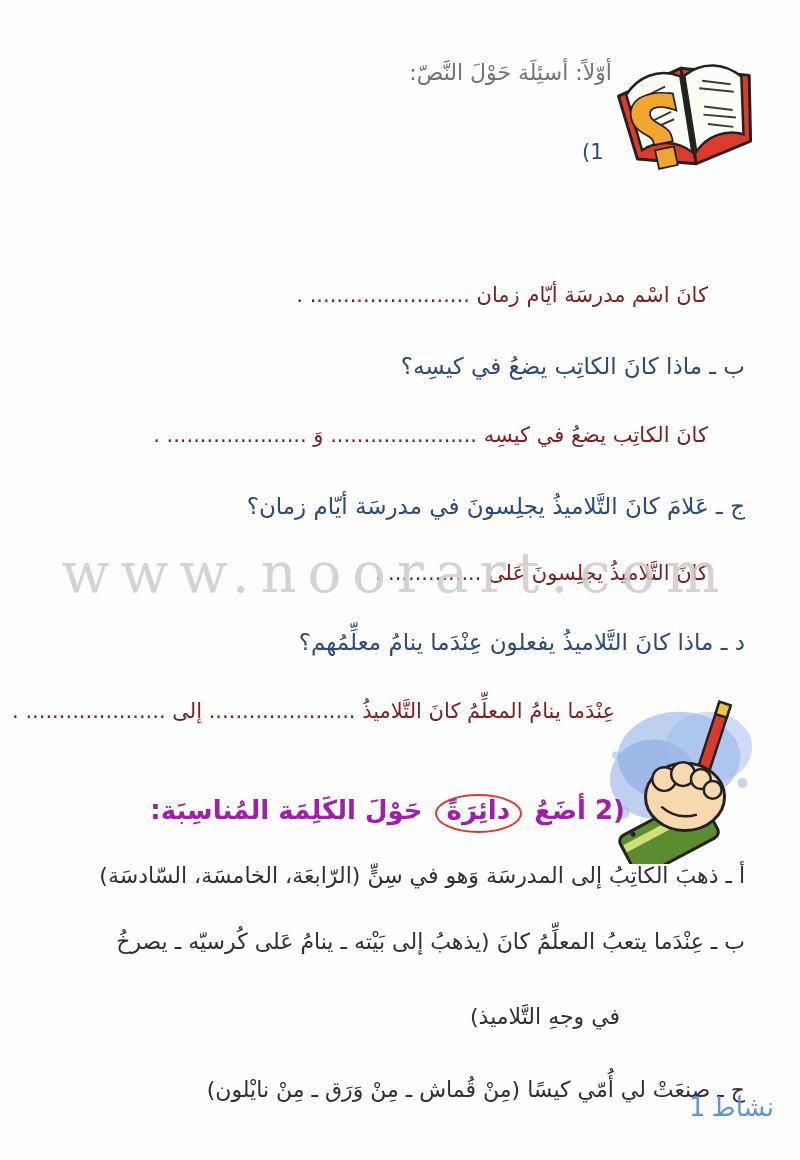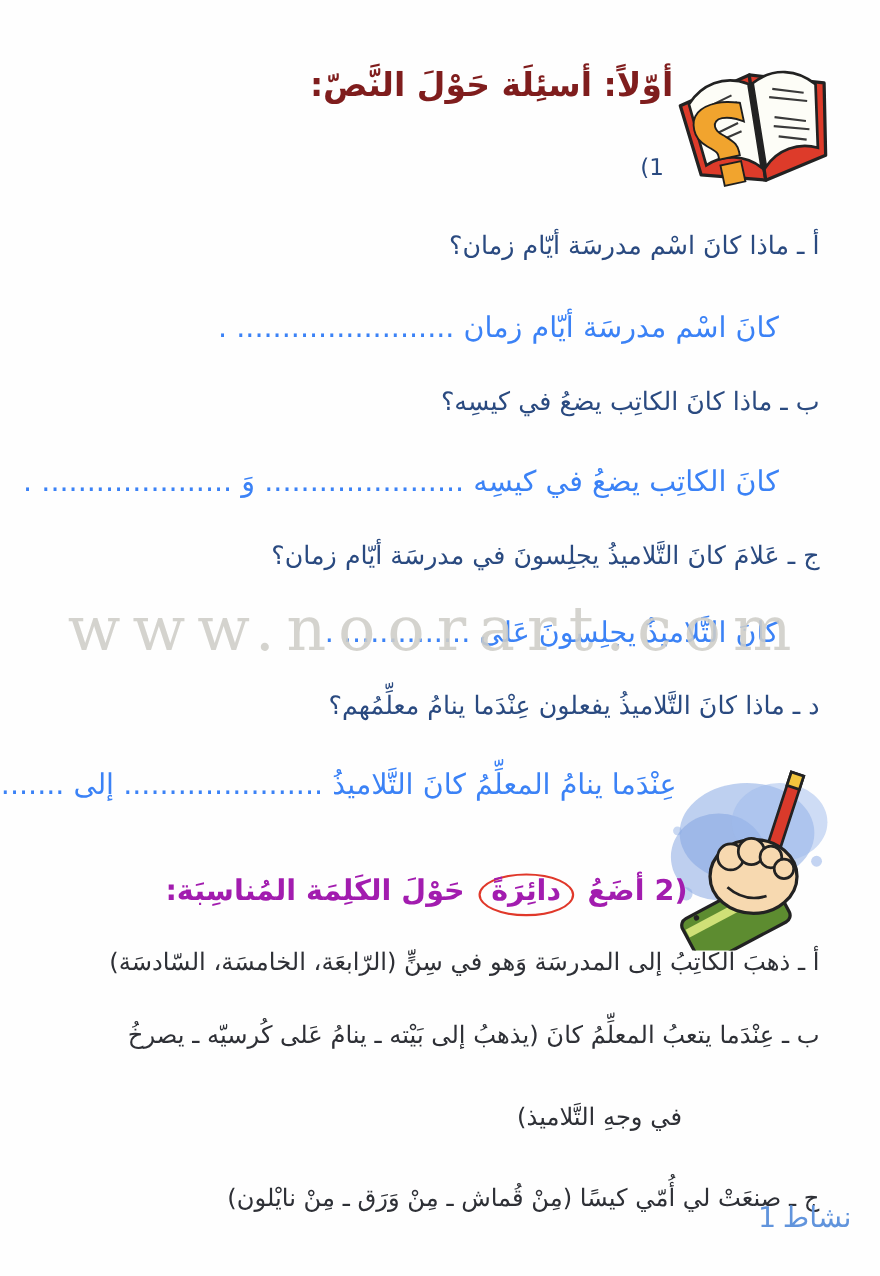--- a/index.html
+++ b/index.html
@@ -3,25 +3,25 @@
 <meta charset="utf-8">
 <style>
   html,body{margin:0;padding:0;background:#ffffff;}
   .page{
     position:relative;width:800px;height:1160px;background:#fefefdf5;
     background:#fefefe;overflow:hidden;
     font-family:"DejaVu Sans",sans-serif;
   }
   .line{position:absolute;white-space:nowrap;direction:rtl;z-index:2;line-height:1.3;}
   .q{color:#2a4a80;font-size:23px;}
-  .a{color:#3b82f6;font-size:26px;}
+  .a{color:#7f1d1d;font-size:21px;}
   .item{color:#2e3036;font-size:22px;}
   .s1-title{
     position:absolute;top:60px;right:188px;direction:rtl;white-space:nowrap;
-    color:#7f1d1d;font-size:30px;font-weight:bold;z-index:2;
+    color:#737373;font-size:22px;font-weight:normal;z-index:2;
   }
   .s1-num{
     position:absolute;top:140px;left:582px;direction:ltr;
     color:#2a4a80;font-size:21px;z-index:2;
   }
   .s2-title{
     position:absolute;top:794px;right:175px;direction:rtl;white-space:nowrap;
     color:#a21caf;font-size:26px;font-weight:600;z-index:2;
   }
   .s2-title bdo{font-weight:600;}
@@ -56,21 +56,20 @@
       <path d="M87 38 C108 26 130 32 144 48 L137 106 C120 98 100 102 87 116 Z" fill="#fdfdf7" stroke="#222" stroke-width="2.5"></path>
       <path d="M40 54 L66 46 M38 62 L70 53 M42 80 L68 72 M40 88 L70 80" stroke="#3a3a3a" stroke-width="2" fill="none"></path>
       <path d="M104 46 L132 54 M100 53 L134 62 M102 72 L130 80 M100 80 L132 88 M103 90 L128 97" stroke="#3a3a3a" stroke-width="2" fill="none"></path>
     </g>
     <text x="26" y="130" font-size="100" font-weight="bold" fill="#f1a42e" stroke="#1e1e1e" stroke-width="3.5" paint-order="stroke" transform="rotate(-12 60 100)" font-family="'DejaVu Sans',sans-serif">؟</text>
   </svg>
 
   <div class="s1-title">أوّلاً: أسئِلَة حَوْلَ النَّصّ:</div>
   <div class="s1-num">(1</div>
 
-  <div class="line q" style="top:210px;right:55px;">أ ـ ماذا كانَ اسْم مدرسَة أيّام زمان؟</div>
   <div class="line a" style="top:282px;right:92px;">كانَ اسْم مدرسَة أيّام زمان ........................ .</div>
 
   <div class="line q" style="top:352px;right:55px;">ب ـ ماذا كانَ الكاتِب يضعُ في كيسِه؟</div>
   <div class="line a" style="top:422px;right:92px;">كانَ الكاتِب يضعُ في كيسِه ...................... وَ ..................... .</div>
 
   <div class="line a" style="top:560px;right:92px;">كانَ التَّلاميذُ يجلِسونَ عَلى .............. .</div>
   <div class="line q" style="top:492px;right:55px;">ج ـ عَلامَ كانَ التَّلاميذُ يجلِسونَ في مدرسَة أيّام زمان؟</div>
 
   <div class="line q" style="top:628px;right:55px;">د ـ ماذا كانَ التَّلاميذُ يفعلون عِنْدَما ينامُ معلِّمُهم؟</div>
   <div class="line a" style="top:698px;right:185px;">عِنْدَما ينامُ المعلِّمُ كانَ التَّلاميذُ ...................... إلى ..................... .</div>

